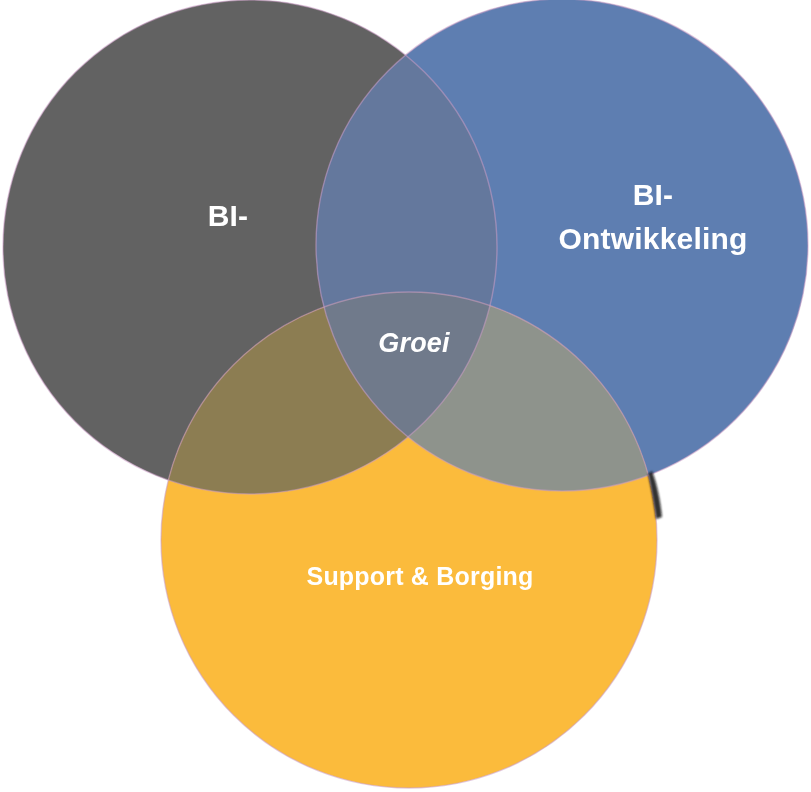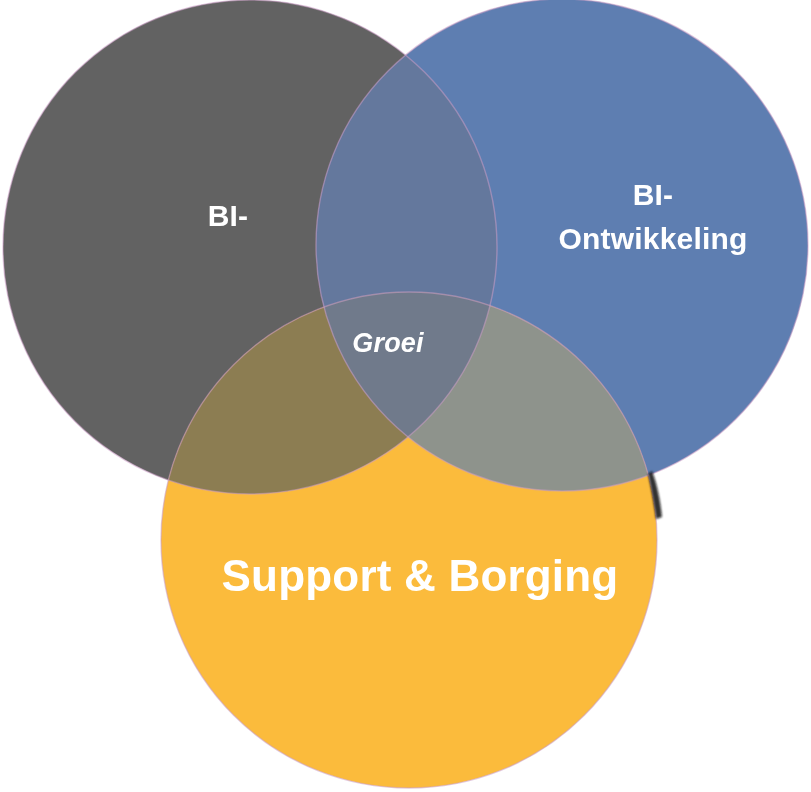--- a/index.html
+++ b/index.html
@@ -27,22 +27,22 @@
     transform: translate(-50%, -50%);
     color: #ffffff;
     font-weight: bold;
     text-align: center;
     white-space: nowrap;
     line-height: 1.45;
     letter-spacing: 0.2px;
   }
   .label-partnership   { left: 228px; top: 216px; font-size: 30px; }
   .label-ontwikkeling  { left: 653px; top: 216px; font-size: 30px; }
-  .label-support       { left: 420px; top: 576px; font-size: 44px; }
-  .label-groei         { left: 388px; top: 344px; font-size: 27px; font-style: italic; }
+  .label-support       { left: 420px; top: 576px; font-size: 25px; }
+  .label-groei         { left: 414px; top: 344px; font-size: 27px; font-style: italic; }
   .label-line { display: block; }
 </style>
 </head>
 <body>
 
 <div class="venn-container">
 
   <svg width="811" height="792" viewBox="0 0 811 792">
     <defs>
       <clipPath id="clipGray">

